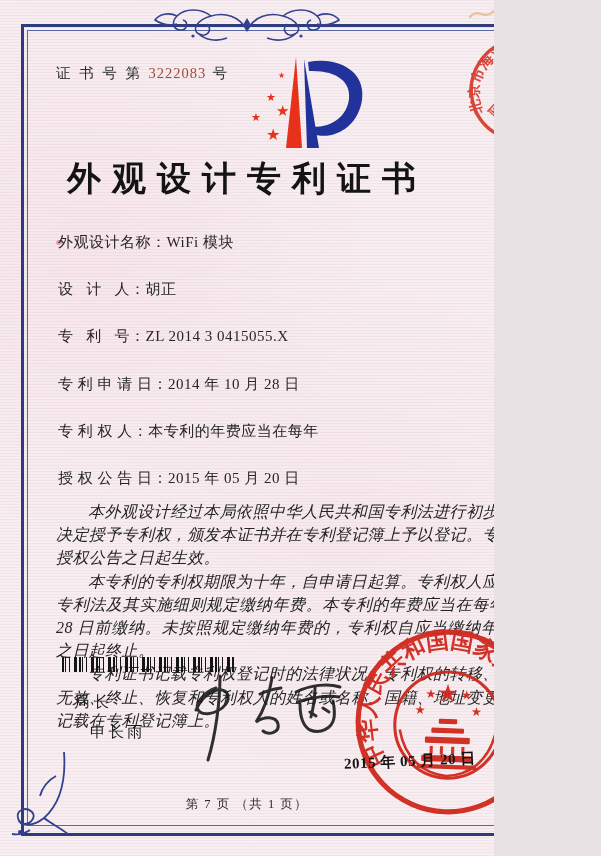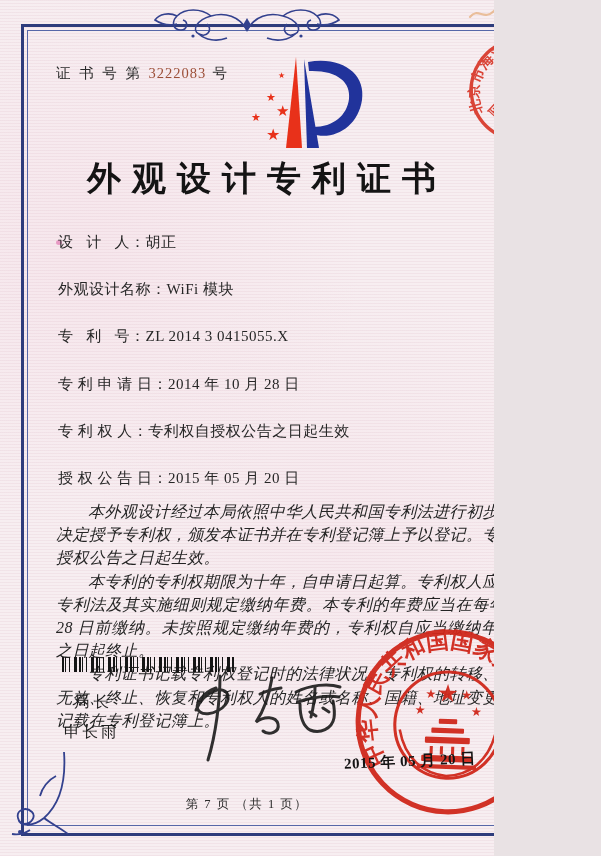--- a/index.html
+++ b/index.html
@@ -17,30 +17,30 @@
   .frame-inner{position:absolute;left:27px;top:30px;width:544px;height:794px;border:1px solid #5767a8;}
   .top-ornament{position:absolute;left:50%;top:6px;transform:translateX(-50%);width:200px;height:40px;}
   .corner-ornament{position:absolute;width:62px;height:86px;}
   .corner-ornament.left{left:8px;top:752px;}
   .corner-ornament.right{left:531px;top:752px;transform:scaleX(-1);}
   .bleed-marks{position:absolute;left:468px;top:3px;width:124px;height:24px;opacity:.55;}
   .cert-no{position:absolute;left:56px;top:64px;font-size:14.5px;letter-spacing:2.5px;color:#2b2b2b;white-space:pre;}
   .cert-no .num{color:#9c4f38;letter-spacing:1px;}
   .logo{position:absolute;left:246px;top:54px;width:124px;height:100px;}
   .tax-seal{position:absolute;left:466px;top:34px;width:112px;height:112px;transform:rotate(-12deg);opacity:.93;}
-  .doc-title{position:absolute;left:0;top:156px;width:100%;text-align:center;font-size:34px;font-weight:bold;letter-spacing:11px;color:#141414;margin-left:20px;}
+  .doc-title{position:absolute;left:0;top:156px;width:100%;text-align:center;font-size:34px;font-weight:bold;letter-spacing:11px;color:#141414;}
   .fields{position:absolute;left:58px;top:233px;width:480px;}
   .field-row{height:47.2px;font-size:15px;letter-spacing:.5px;}
   .field-row .lbl{white-space:pre;}
   .body-text{position:absolute;left:56px;top:500px;width:492px;font-size:16px;line-height:23.2px;text-align:justify;font-style:italic;letter-spacing:.4px;color:#242424;}
   .body-text p{margin:0;text-indent:2em;}
   .barcode{position:absolute;left:62px;top:657px;width:172px;height:15px;
     background:repeating-linear-gradient(90deg,#151515 0 2px,transparent 2px 3px,#151515 3px 4px,transparent 4px 7px,#151515 7px 8px,transparent 8px 12px,#151515 12px 15px,transparent 15px 17px);}
   .signer-title{position:absolute;left:74px;top:692px;font-size:15.5px;letter-spacing:4px;color:#1d1d1d;}
-  .signer-name{position:absolute;left:64px;top:722px;font-size:15.5px;letter-spacing:3px;color:#1d1d1d;}
+  .signer-name{position:absolute;left:90px;top:722px;font-size:15.5px;letter-spacing:3px;color:#1d1d1d;}
   .signature{position:absolute;left:168px;top:670px;width:185px;height:98px;}
   .main-seal{position:absolute;left:351px;top:625px;width:194px;height:194px;transform:rotate(2deg);opacity:.95;}
   .seal-date{position:absolute;left:344px;top:750px;width:220px;font-size:15px;font-weight:600;letter-spacing:.5px;color:#141414;transform:rotate(-2.5deg);white-space:pre;}
   .footer{position:absolute;left:0;top:796px;width:100%;text-align:center;font-size:12.5px;letter-spacing:1.5px;color:#2b2b2b;white-space:pre;}
   .pink-dot{position:absolute;left:56px;top:240px;width:6px;height:5px;border-radius:50%;background:#e27bb4;opacity:.7;}
 </style>
 </head>
 <body>
 
 <div class="page">
@@ -112,25 +112,25 @@
     <text font-size="11.5" fill="#d8382a" font-weight="bold">
       <textPath href="#taxArcBottom" startOffset="2" textLength="88" lengthAdjust="spacingAndGlyphs">国家知识产权局</textPath>
     </text>
   </svg>
 
   <div class="doc-title">外观设计专利证书</div>
 
   <div class="pink-dot"></div>
 
   <div class="fields">
+    <div class="field-row"><span class="lbl">外观设计名称：</span><span>WiFi 模块</span></div>
     <div class="field-row"><span class="lbl">设   计   人：</span><span>胡正</span></div>
-    <div class="field-row"><span class="lbl">外观设计名称：</span><span>WiFi 模块</span></div>
     <div class="field-row"><span class="lbl">专   利   号：</span><span>ZL 2014 3 0415055.X</span></div>
     <div class="field-row"><span class="lbl">专 利 申 请 日：</span><span>2014 年 10 月 28 日</span></div>
-    <div class="field-row"><span class="lbl">专 利 权 人：</span><span>专利权自授权公告之日起生效</span></div>
+    <div class="field-row"><span class="lbl">专 利 权 人：</span><span>本专利的年费应当在每年</span></div>
     <div class="field-row"><span class="lbl">授 权 公 告 日：</span><span>2015 年 05 月 20 日</span></div>
   </div>
 
   <div class="body-text">
     <p>本外观设计经过本局依照中华人民共和国专利法进行初步审查，决定授予专利权，颁发本证书并在专利登记簿上予以登记。专利权自授权公告之日起生效。</p>
     <p>本专利的专利权期限为十年，自申请日起算。专利权人应当依照专利法及其实施细则规定缴纳年费。本专利的年费应当在每年 10 月 28 日前缴纳。未按照规定缴纳年费的，专利权自应当缴纳年费期满之日起终止。</p>
     <p>专利证书记载专利权登记时的法律状况。专利权的转移、质押、无效、终止、恢复和专利权人的姓名或名称、国籍、地址变更等事项记载在专利登记簿上。</p>
   </div>
 
   <div class="barcode"></div>

